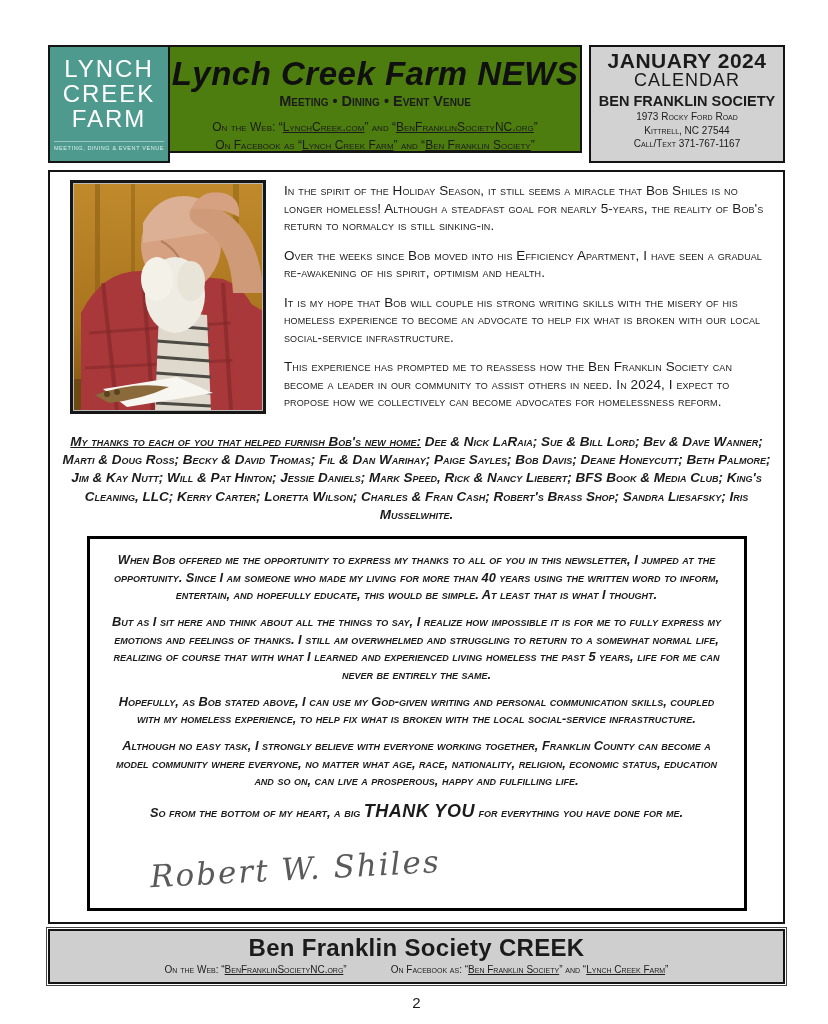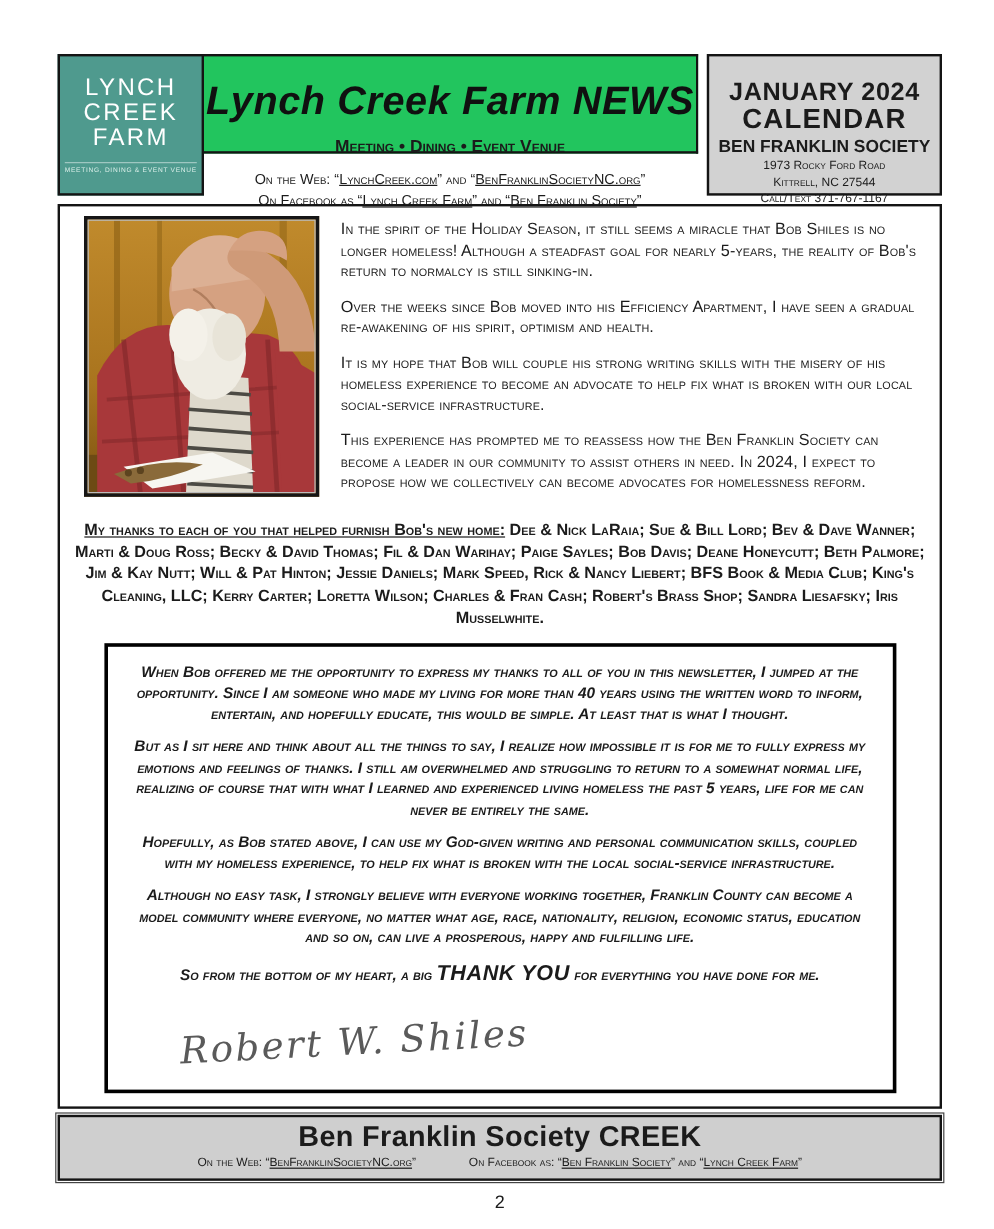--- a/index.html
+++ b/index.html
@@ -24,58 +24,58 @@
   .logo-box {
     width: 122px; height: 118px;
     background: #4f9a8e;
     border: 2px solid #141414;
     color: #ffffff;
     display: flex; flex-direction: column;
     align-items: center; justify-content: center;
     text-align: center;
   }
   .logo-main {
-    font-size: 20px; line-height: 1.04; letter-spacing: 2px;
+    font-size: 24px; line-height: 1.04; letter-spacing: 2px;
     font-weight: 500;
   }
   .logo-tagline {
     margin-top: 9px;
     font-size: 5.5px; letter-spacing: 0.6px;
     color: #d9efe9;
     border-top: 1px solid rgba(255,255,255,0.45);
     padding-top: 3px;
     white-space: nowrap;
   }
   .title-box {
-    flex: 1; height: 83px;
+    flex: 1; height: 108px;
     border: 2px solid #141414; border-left: none;
-    background: #22c55e;
-    text-align: center;
-    padding-top: 18px;
+    background: #4d7c0f;
+    text-align: center;
+    padding-top: 8px;
   }
   .nl-title {
     font-size: 33px; font-weight: bold; font-style: italic;
     letter-spacing: 0.5px; color: #101010;
   }
   .nl-sub1 { font-size: 15.5px; font-weight: bold; letter-spacing: 0.4px; margin-top: 1px; }
-  .nl-sub2 { font-size: 14.5px; font-weight: bold; margin-top: 12px; }
+  .nl-sub2 { font-size: 14.5px; font-weight: bold; margin-top: 0px; }
   .nl-links { margin-top: 9px; font-size: 12px; line-height: 1.5; }
   .nl-links a, .link {
     color: #1b1b1b; text-decoration: underline; cursor: pointer;
   }
   .hdr-gap { width: 7px; height: 118px; background: #fff; }
   .calendar-box {
     width: 196px; height: 118px;
     border: 2px solid #141414;
     background: #d2d2d2;
     text-align: center;
-    padding-top: 18px;
+    padding-top: 2px;
   }
   .cal-line1 { font-size: 21px; font-weight: bold; letter-spacing: 0.5px; }
-  .cal-line2 { font-size: 23px; font-weight: bold; letter-spacing: 1px; margin-top: -3px; }
+  .cal-line2 { font-size: 18px; font-weight: normal; letter-spacing: 1px; margin-top: -3px; }
   .cal-org { font-size: 14.5px; font-weight: bold; margin-top: 2px; }
   .cal-small { font-size: 10px; line-height: 1.35; margin-top: 1px; }
 
   
   .body-box {
     margin-top: 7px;
     width: 737px; height: 754px;
     border: 2px solid #141414;
     background: #fff;
     padding-top: 8px;
@@ -100,20 +100,21 @@
   .paragraphs p { margin-bottom: 12px; }
 
   
   .thanks {
     margin-top: 10px;
     padding: 0 6px;
     text-align: center;
     font-weight: bold;
     font-size: 13.5px;
     line-height: 1.35;
+    font-style: italic;
   }
   .thanks-heading { text-decoration: underline; }
 
   
   .letter-box {
     margin: 12px auto 0;
     width: 660px;
     border: 3px solid #000;
     padding: 12px 18px 10px;
     text-align: center;

